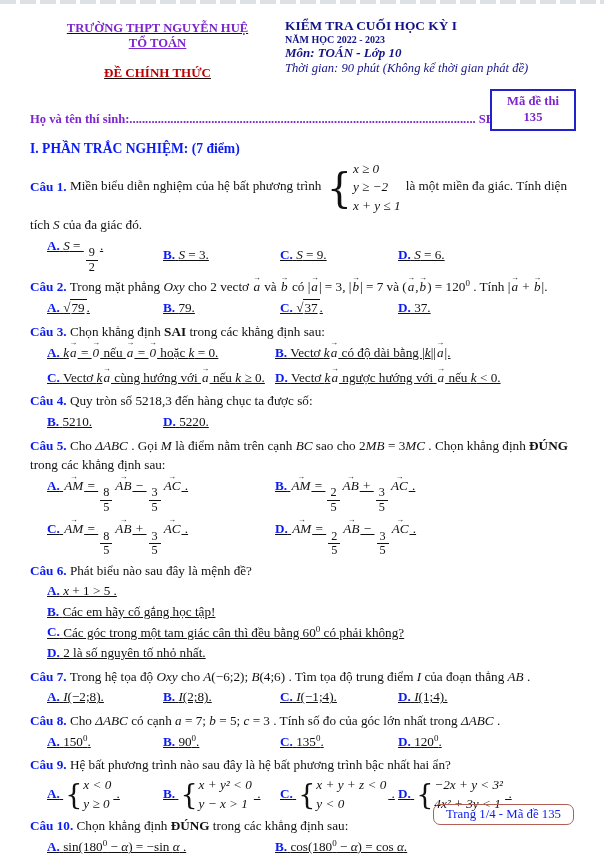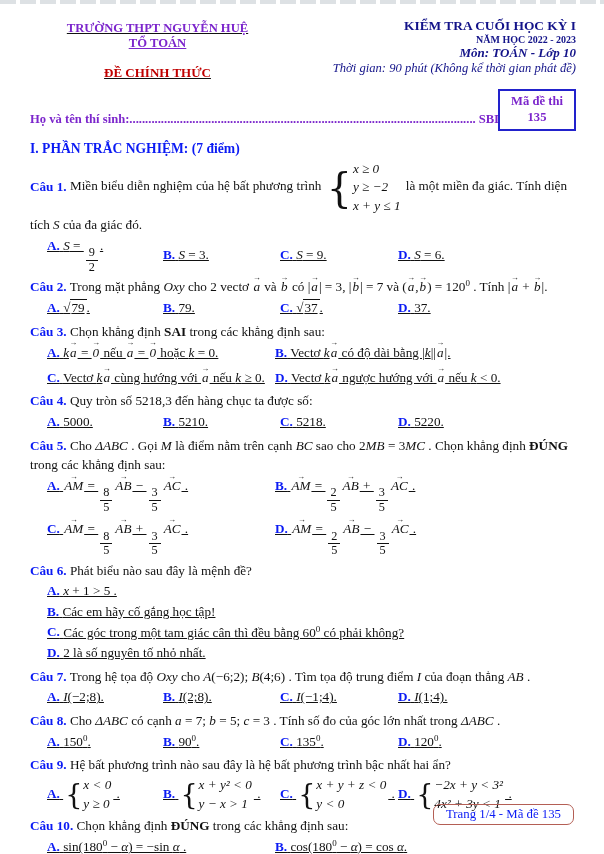--- a/index.html
+++ b/index.html
@@ -9,33 +9,33 @@
     font-family:"Liberation Serif","DejaVu Serif",serif;
     font-size:13.2px; color:#111; overflow:hidden; position:relative;
   }
   .top-strip { height:4px; width:100%;
     background:repeating-linear-gradient(90deg,#dde1e4 0 16px,#ffffff 16px 20px); }
   .page { padding:14px 28px 0 30px; }
 
   
   .hdr { display:flex; }
   .hdr-left { width:255px; text-align:center; padding-top:3px;text-decoration:underline; }
-  .hdr-right { flex:1; text-align:right; }
+  .hdr-right { flex:1; text-align:left; }
   .school { color:#7c26cc; font-weight:bold; font-size:12.6px; }
   .dept { color:#7c26cc; font-weight:bold; font-size:12.6px; text-decoration:underline; }
   .official { color:#c00000; font-weight:bold; font-size:13px; margin-top:14px; }
   .extitle { color:#131389; font-weight:bold; font-size:13.4px; }
   .exyear { color:#131389; font-weight:bold; font-size:10px; }
   .exsubject { color:#131389; font-weight:bold; font-style:italic; font-size:13px; }
   .exduration { color:#131389; font-style:italic; font-size:12.6px; }
 
   .id-row { display:flex; align-items:flex-end; margin-top:8px; }
   .name-line { color:#7c26cc; font-weight:bold; font-size:12.6px; flex:1;
     white-space:nowrap; overflow:hidden; padding-bottom:4px; }
-  .code-box { border:2px solid #2222cc; width:78px; text-align:center;
+  .code-box { border:2px solid #2222cc; width:86px; text-align:center;
     color:#7c26cc; font-weight:bold; font-size:12.6px; padding:2px 2px 3px; line-height:1.3; }
 
   
   .section-title { color:#0b1bf4; font-weight:bold; font-size:13.6px; margin-top:10px; }
   .q { margin-top:3px; }
   .qtext { line-height:1.5; margin:2px 0 1px; }
   .qlabel { color:#0b1bf4; font-weight:bold; }
   .okey { color:#0b1bf4; font-weight:bold; }
   .opts { padding-left:17px; margin:1px 0 2px;text-decoration:underline; }
   .opts4 { display:grid; grid-template-columns:116px 117px 118px 1fr; row-gap:3px; align-items:center; }
@@ -134,23 +134,21 @@
       <span class="opt"><b class="okey">A.</b> <span><span class="it">k</span><span class="vec">a</span> = <span class="vec">0</span> nếu <span class="vec">a</span> = <span class="vec">0</span> hoặc <span class="it">k</span> = 0.</span></span>
       <span class="opt"><b class="okey">B.</b> <span>Vectơ <span class="it">k</span><span class="vec">a</span> có độ dài bằng |<span class="it">k</span>||<span class="vec">a</span>|.</span></span>
       <span class="opt"><b class="okey">C.</b> <span>Vectơ <span class="it">k</span><span class="vec">a</span> cùng hướng với <span class="vec">a</span> nếu <span class="it">k</span> ≥ 0.</span></span>
       <span class="opt"><b class="okey">D.</b> <span>Vectơ <span class="it">k</span><span class="vec">a</span> ngược hướng với <span class="vec">a</span> nếu <span class="it">k</span> &lt; 0.</span></span>
     </div>
   </div>
 
   <div class="q">
     <p class="qtext"><b class="qlabel">Câu 4.</b> <span>Quy tròn số 5218,3 đến hàng chục ta được số:</span></p>
     <div class="opts opts4">
-      <span class="opt"><b class="okey">A.</b> <span>5000.</span></span>
       <span class="opt"><b class="okey">B.</b> <span>5210.</span></span>
-      <span class="opt"><b class="okey">C.</b> <span>5218.</span></span>
       <span class="opt"><b class="okey">D.</b> <span>5220.</span></span>
     </div>
   </div>
 
   <div class="q">
     <p class="qtext"><b class="qlabel">Câu 5.</b> <span>Cho <span class="it">ΔABC</span> . Gọi <span class="it">M</span> là điểm nằm trên cạnh <span class="it">BC</span> sao cho 2<span class="it">MB</span> = 3<span class="it">MC</span> . Chọn khẳng định <span class="bd">ĐÚNG</span> trong các khẳng định sau:</span></p>
     <div class="opts opts2">
       <span class="opt"><b class="okey">A.</b> <span><span class="vec">AM</span> = <span class="frac">
               <span class="num">8</span>
               <span class="den">5</span>

